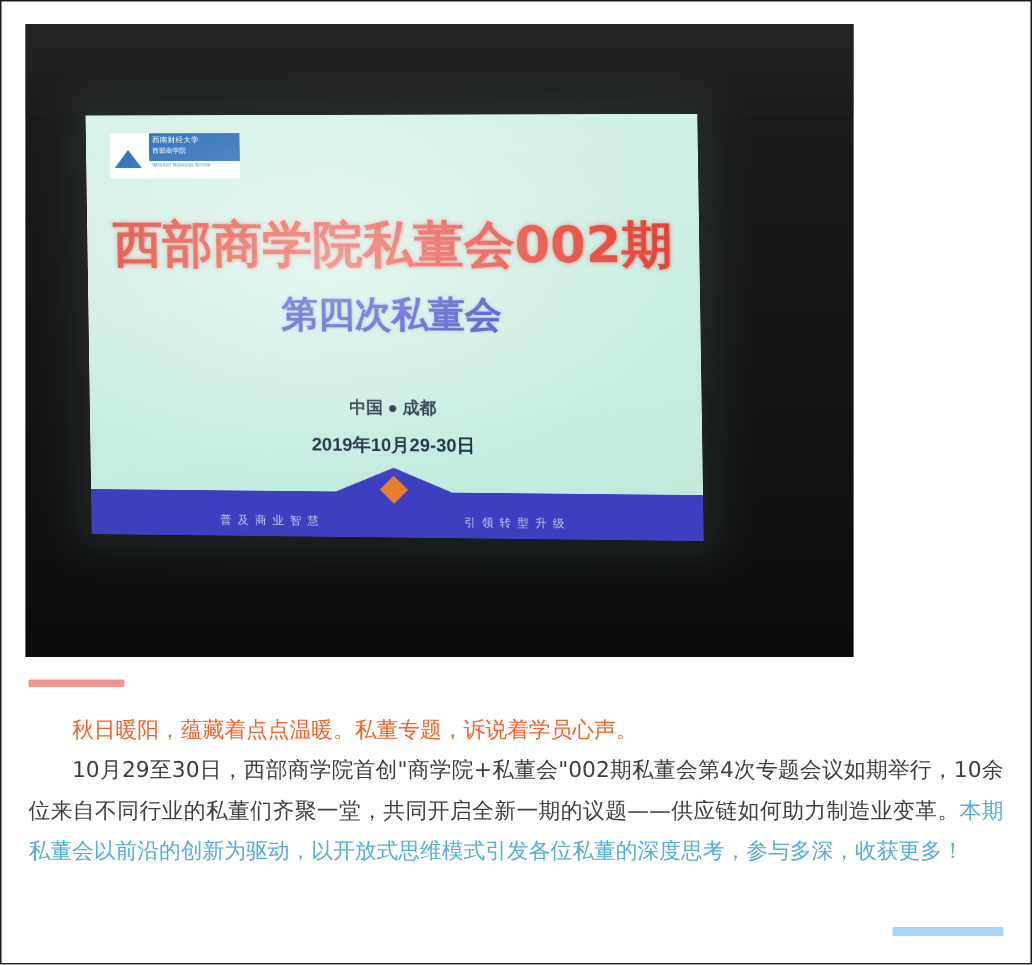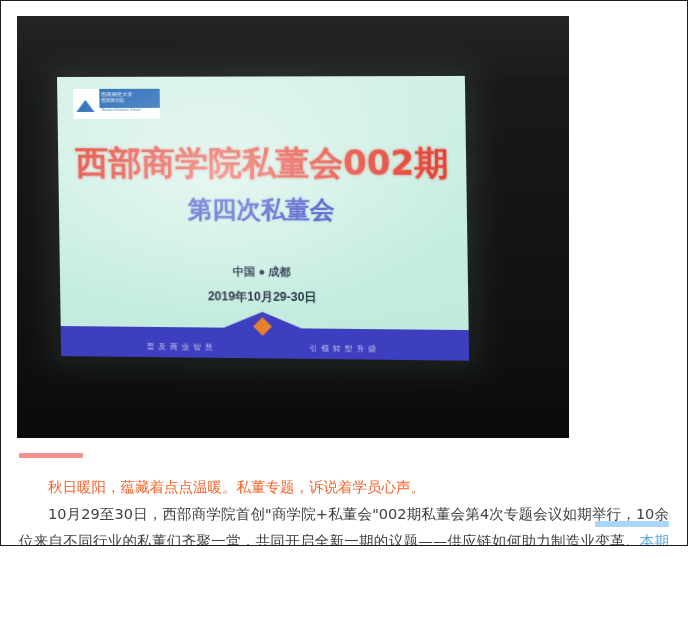--- a/index.html
+++ b/index.html
@@ -5,21 +5,21 @@
 <style>
   * { box-sizing: border-box; }
   html, body {
     margin: 0; padding: 0;
     background: #ffffff;
     font-family: "Liberation Sans", "DejaVu Sans", sans-serif;
   }
   .page {
     position: relative;
     width: 688px;
-    height: 546px;
+    height: 643px;
     background: #ffffff;
     border: 1px solid #1a1a1a;
     overflow: hidden;
   }
 
   
   .photo {
     position: absolute;
     left: 16px;
     top: 15px;

